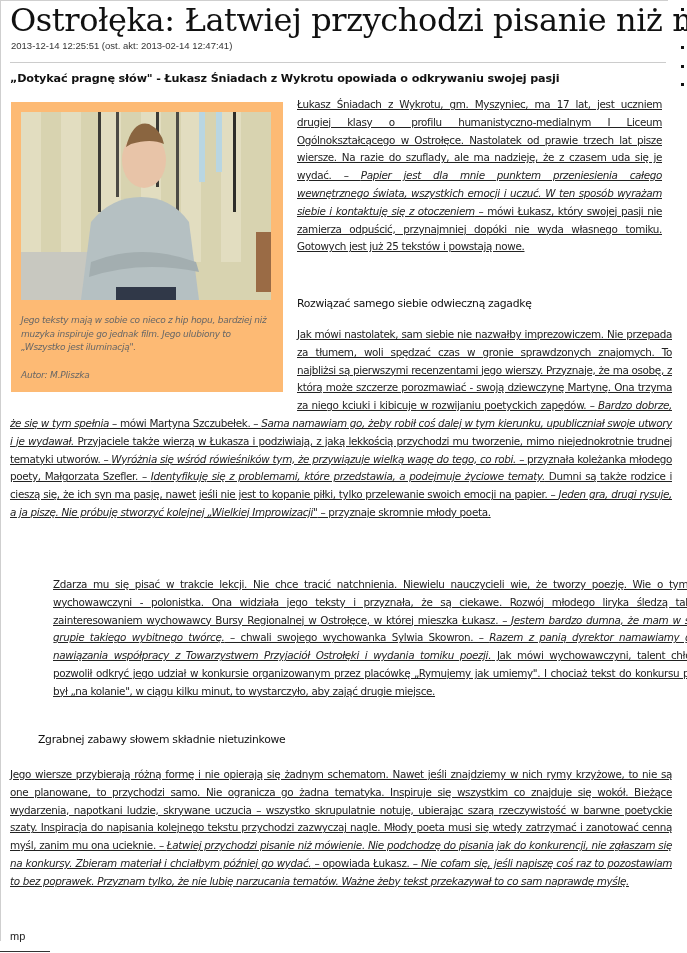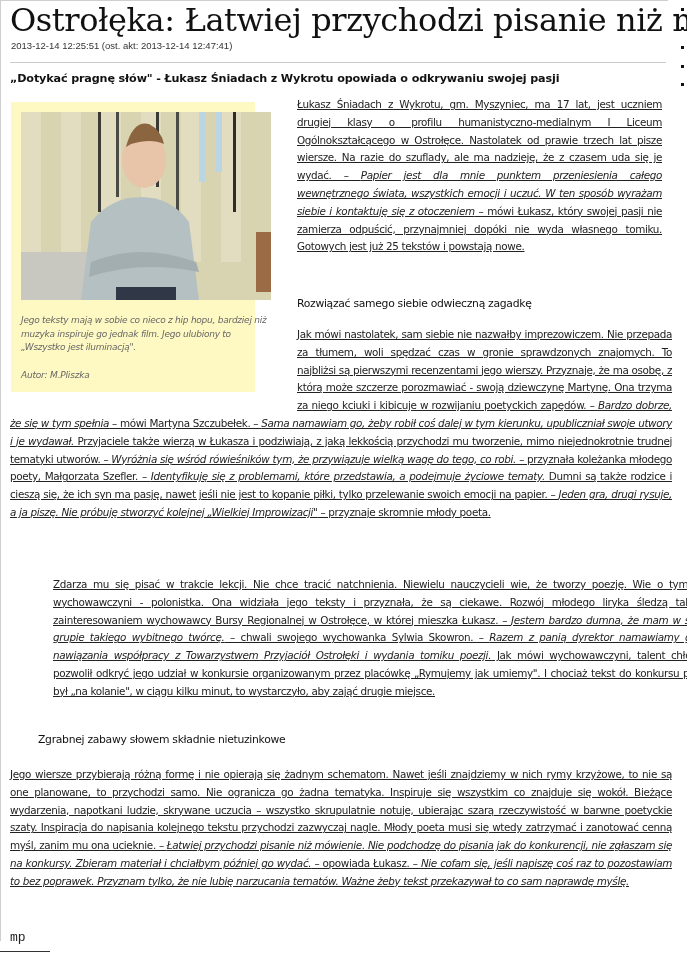--- a/index.html
+++ b/index.html
@@ -31,21 +31,22 @@
     .hr {
       position: absolute; left: 10px; top: 62px; width: 656px; height: 1px; background: #cccccc;
     }
     .lead {
       position: absolute; left: 10px; top: 72px; width: 656px;
       font-family: "DejaVu Sans", sans-serif; font-weight: bold; font-size: 11.2px; color: #111;
       white-space: nowrap; letter-spacing: -0.15px;
     }
     .figure {
       position: absolute; left: 11px; top: 102px; width: 244px; height: 290px;
-      background: #fef9c3;
+      background: #fdba74;
+      padding-left: 28px;
     }
     .photo {
       position: absolute; left: 10px; top: 10px; width: 250px; height: 188px; overflow: hidden;
       background: #d9d4b4;
     }
     .caption {
       position: absolute; left: 10px; top: 212px; width: 255px;
       font-family: "DejaVu Sans", sans-serif; font-style: italic; font-size: 9px;
       line-height: 13.5px; color: #666; letter-spacing: -0.25px;
     }
@@ -68,21 +69,21 @@
     .h2a { left: 297px; top: 297px; }
     .p2 {
       position: absolute; left: 10px; top: 326px; width: 662px;
     }
     .p2 .float-spacer { float: left; width: 287px; height: 72px; }
     .p3 { position: absolute; left: 10px; top: 576px; width: 662px; margin-left: 43px; }
     .h2b { left: 10px; top: 733px; margin-left: 28px; }
     .p4 { position: absolute; left: 10px; top: 766px; width: 662px; }
     .sig {
       position: absolute; left: 10px; top: 930px;
-      font-family: Liberation Mono, monospace; font-size: 13px; color: #222;
+      font-family: Liberation Sans, sans-serif; font-size: 11px; color: #222;
     }
     p { margin: 0; text-decoration: underline; }
   </style>
 </head>
 <body>
 
 <div class="frame"></div>
 <div class="bottom-rule"></div>
 
 <div class="dots">
@@ -90,21 +91,21 @@
   <span style="top:27px"></span>
   <span style="top:46px"></span>
   <span style="top:65px"></span>
   <span style="top:83px"></span>
 </div>
 
 <h1 class="title">Ostrołęka: Łatwiej przychodzi pisanie niż mówienie</h1>
 
 <div class="meta">
   <span>2013-12-14 12:25:51</span>
-  <span>(ost. akt: 2013-12-14 12:47:41)</span>
+  <span>(ost. akt: 2013-02-14 12:47:41)</span>
 </div>
 
 <div class="hr"></div>
 
 <div class="lead">„Dotykać pragnę słów" - Łukasz Śniadach z Wykrotu opowiada o odkrywaniu swojej pasji</div>
 
 <div class="figure">
   <div class="photo" title="Łukasz Śniadach, teenager in grey hoodie with crossed arms in front of vertical blinds">
     <svg width="250" height="188" viewBox="0 0 250 188">
       <rect x="0" y="0" width="250" height="188" fill="#d8d3b0"></rect>

